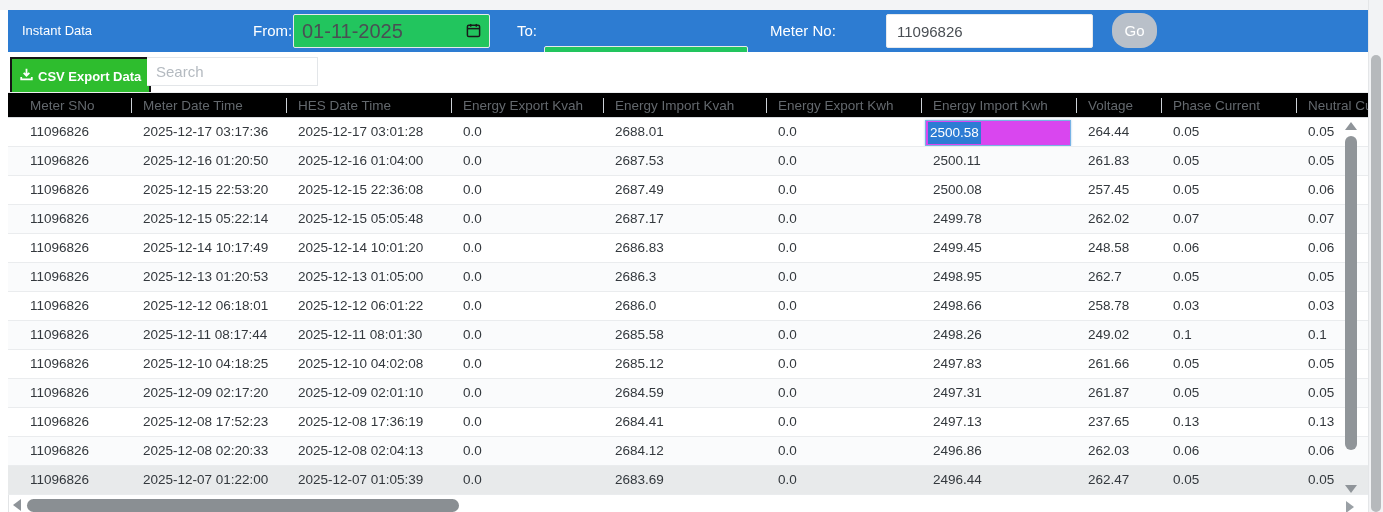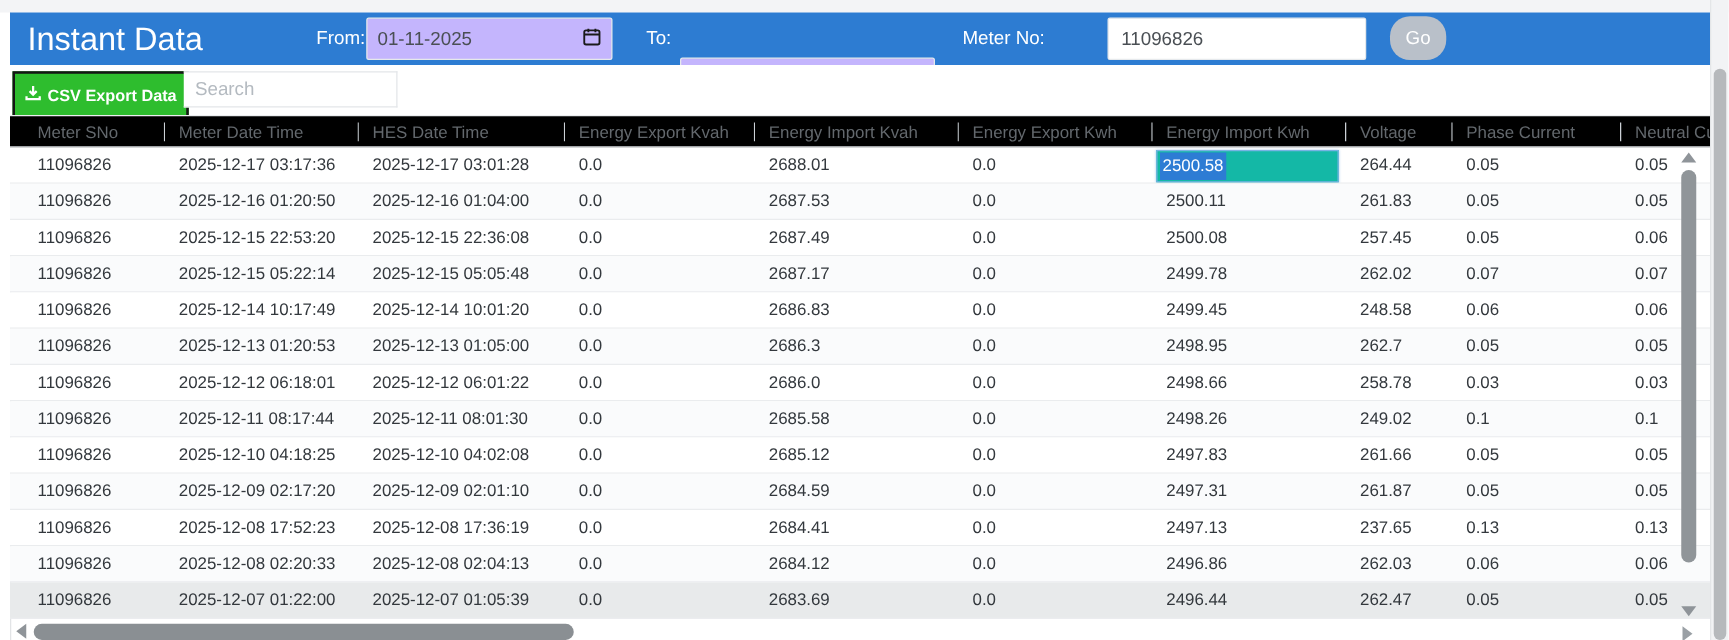--- a/index.html
+++ b/index.html
@@ -3,26 +3,26 @@
 <meta charset="utf-8">
 <style>
   * { margin:0; padding:0; box-sizing:border-box; }
   body { font-family:"Liberation Sans","DejaVu Sans",sans-serif; background:#fff; }
   .page { position:relative; width:1383px; height:512px; background:#fff; overflow:hidden; }
   .top-strip { position:absolute; left:0; top:0; width:1383px; height:10px; background:#f3f4f6; }
   .left-edge { position:absolute; left:8px; top:10px; width:1px; height:502px; background:#e2e4e6; }
 
   
   .titlebar { position:absolute; left:8px; top:10px; width:1362px; height:42px; background:#2d7cd2; }
-  .titlebar .title { position:absolute; left:14px; top:0; height:49px; line-height:42px; color:#fff; font-size:26px; }
+  .titlebar .title { position:absolute; left:14px; top:0; height:49px; line-height:42px; color:#fff; font-size:13px; }
   .bar-label { position:absolute; top:0; height:54px; line-height:42px; color:#fff; font-size:15px; }
   .lbl-from { left:245px; }
   .lbl-to { left:509px; }
   .lbl-meter { left:762px; }
-  .date-field { position:absolute; top:4px; height:34px; background:#c4b5fd; border:1px solid #e6e9ec; border-radius:2px; display:flex; align-items:center; padding:0 8px; color:#4a4f54; font-size:15px; }
+  .date-field { position:absolute; top:4px; height:34px; background:#22c55e; border:1px solid #e6e9ec; border-radius:2px; display:flex; align-items:center; padding:0 8px; color:#4a4f54; font-size:20px; }
   .df-from { left:285px; width:197px; }
   .df-to { left:536px; width:204px;margin-top:32px; }
   .date-field .cal { margin-left:auto; flex:0 0 auto; }
   .meter-input { position:absolute; left:878px; top:4px; width:207px; height:34px; border:1px solid #e6e9ec; border-radius:2px; padding:0 10px; font-size:15px; color:#4a4f54; font-family:inherit; }
   .go-btn { position:absolute; left:1104px; top:3px; width:45px; height:35px; background:#b9c0c9; border:none; border-radius:16px; color:#fff; font-size:15px; font-family:inherit; cursor:pointer; }
 
   
   .toolbar { position:absolute; left:8px; top:52px; width:1362px; height:40px; background:#fff; }
   .csv-btn { position:absolute; left:2px; top:5px; height:38px; background:#2ebd2e; border:2px solid #151515; color:#fff; font-size:13px; font-weight:bold; font-family:inherit; display:flex; align-items:center; gap:5px; padding:0 8px; cursor:pointer; }
   .search-input { position:absolute; left:139px; top:5px; width:171px; height:29px; border:1px solid #e3e6e9; border-left:none; padding:0 9px; font-size:15px; color:#4a4f54; font-family:inherit; }
@@ -33,21 +33,21 @@
   .cell { padding-left:12px; white-space:nowrap; overflow:hidden; }
   .cell:first-child { padding-left:22px; }
   .thead { position:absolute; left:8px; top:92px; width:1362px; height:26px; border-top:1px solid #eceef0; border-bottom:1px solid #d8dbdf; background:#000000; }
   .thead .cell { position:relative; color:#63686d; font-size:13.5px; line-height:25px; }
   .thead .cell + .cell::before { content:""; position:absolute; left:0; top:5px; width:1px; height:15px; background:#ccd1d6; }
   .tbody { position:absolute; left:8px; top:118px; width:1362px; }
   .trow { height:29px; border-bottom:1px solid #eaecee; background:#fff; }
   .trow.alt { background:#fafbfc; }
   .trow.selected { background:#e8eaeb; }
   .trow .cell { color:#33383d; font-size:13.5px; line-height:28px; }
-  .cell-input { position:relative; top:1px; left:-8px; display:inline-flex; align-items:center; width:146px; height:26px; background:#14b8a6; border:1px solid #77b3e4; box-shadow:0 0 2px rgba(45,124,212,.4); padding-left:2px;text-align:center; }
+  .cell-input { position:relative; top:1px; left:-8px; display:inline-flex; align-items:center; width:146px; height:26px; background:#d946ef; border:1px solid #77b3e4; box-shadow:0 0 2px rgba(45,124,212,.4); padding-left:2px;text-align:center; }
   .cell-input .sel { background:#2d7cd4; color:#fff; font-size:13.5px; line-height:20px; padding:1px 2px; }
 
   
   .v-arrow-up { position:absolute; left:1345px; top:122px; width:0; height:0; border-left:6px solid transparent; border-right:6px solid transparent; border-bottom:8px solid #8f9499; }
   .v-thumb { position:absolute; left:1345px; top:136px; width:12px; height:314px; background:#909599; border-radius:6px; }
   .v-arrow-down { position:absolute; left:1345px; top:485px; width:0; height:0; border-left:6px solid transparent; border-right:6px solid transparent; border-top:8px solid #8f9499; }
   .h-arrow-left { position:absolute; left:13px; top:499px; width:0; height:0; border-top:6px solid transparent; border-bottom:6px solid transparent; border-right:8px solid #8f9499; }
   .h-thumb { position:absolute; left:27px; top:499px; width:432px; height:13px; background:#8a8f93; border-radius:7px; }
   .h-arrow-right { position:absolute; left:1346px; top:501px; width:0; height:0; border-top:6px solid transparent; border-bottom:6px solid transparent; border-left:8px solid #9aa0a5; }
   .win-track { position:absolute; left:1368px; top:0; width:15px; height:512px; background:#f2f3f5; border-left:1px solid #e4e6e8; }

